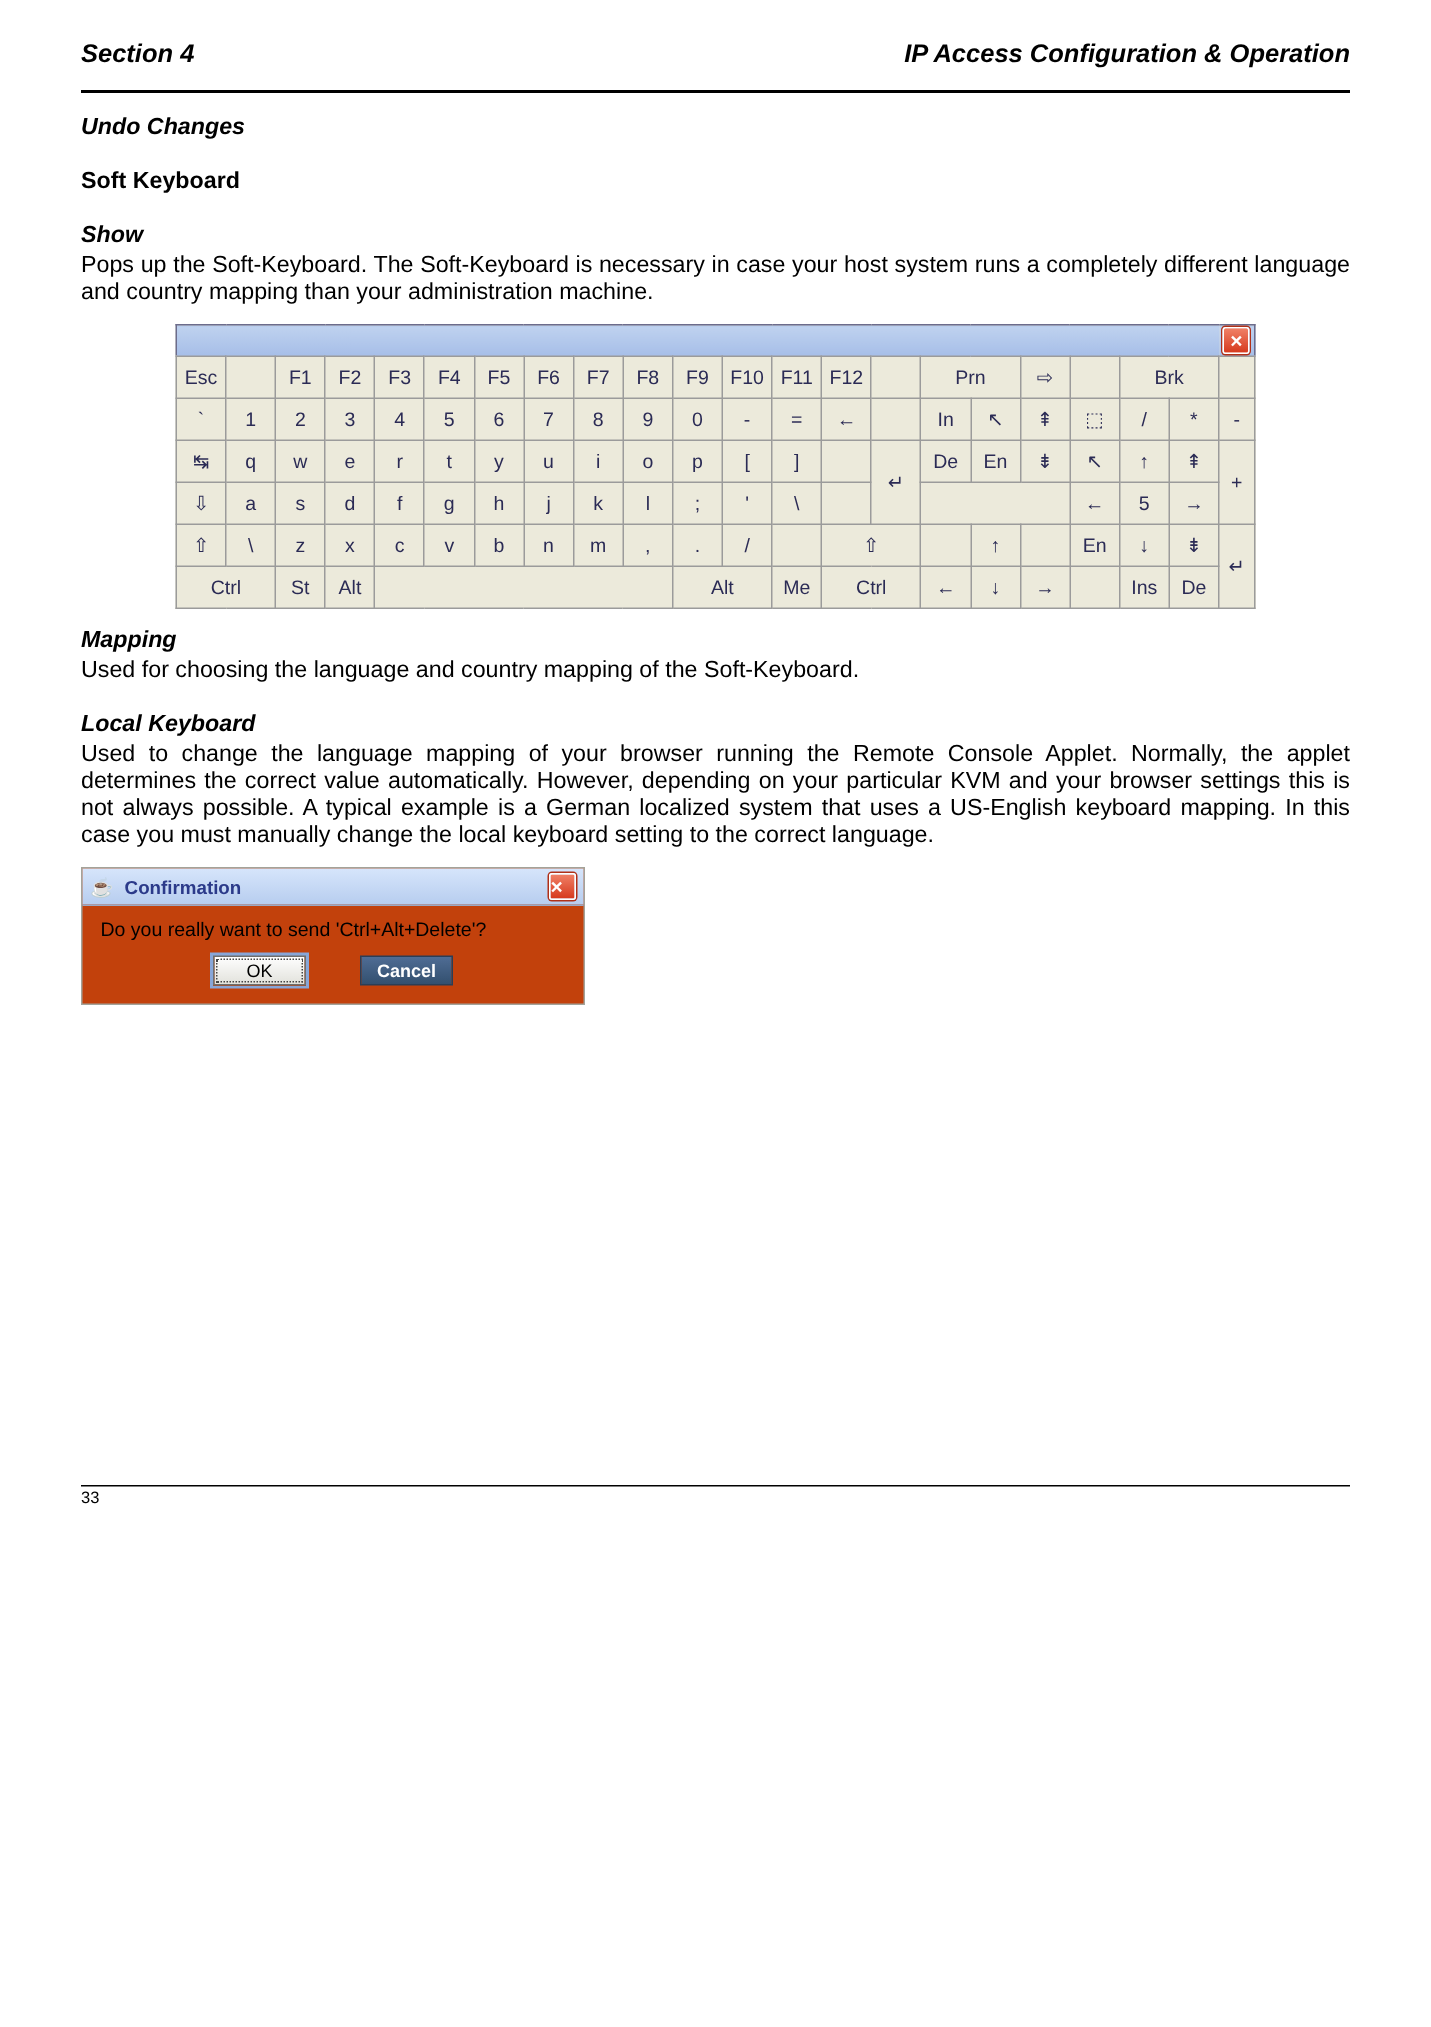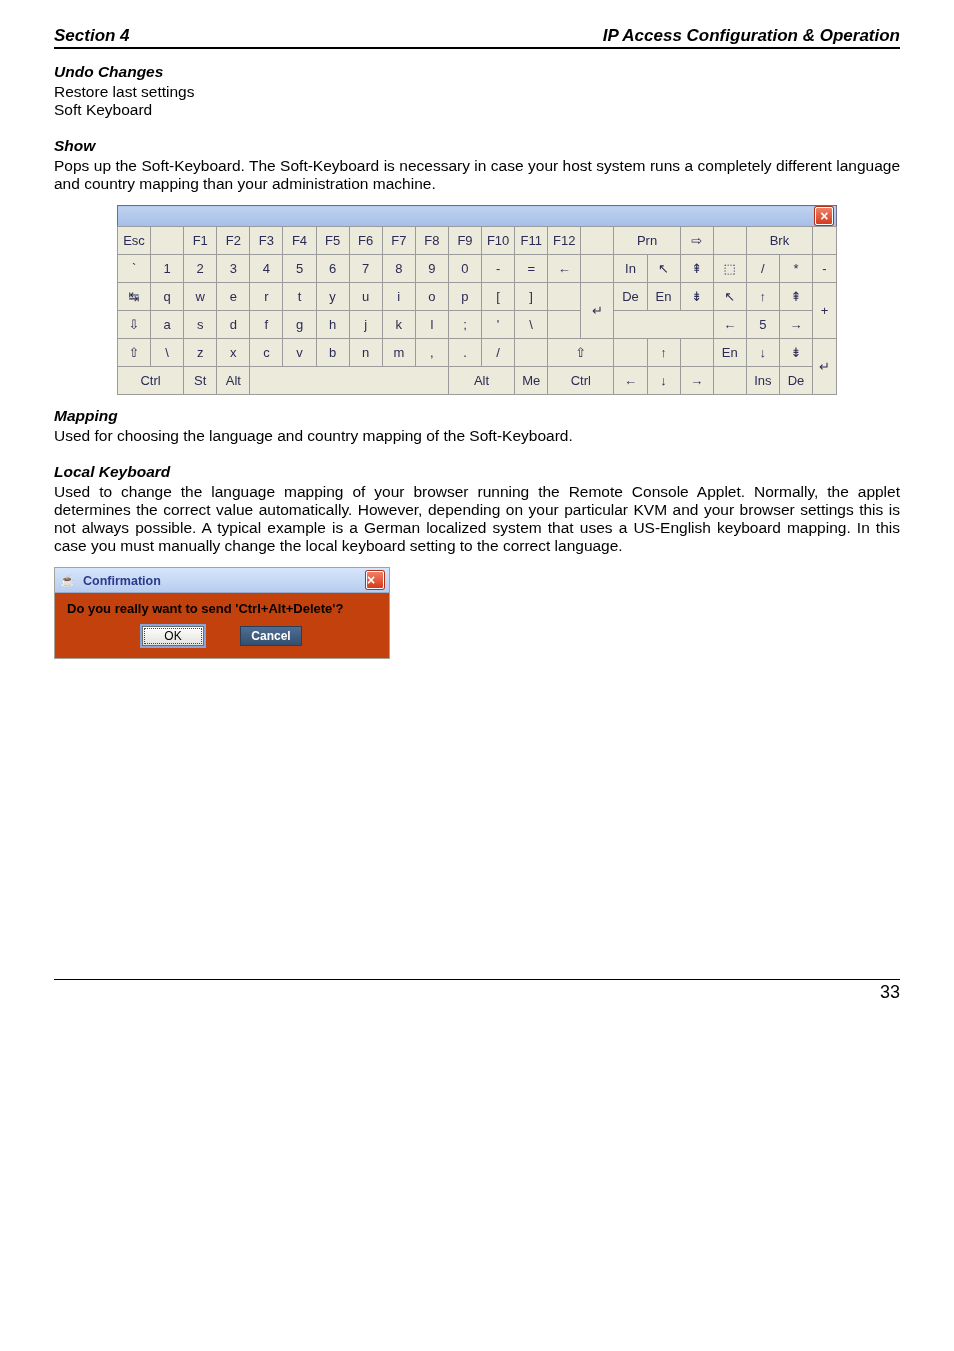--- a/index.html
+++ b/index.html
@@ -13,31 +13,32 @@
   }
   .page {
     padding: 26px 54px 10px 54px;
   }
   .header {
     display: flex;
     justify-content: space-between;
     font-weight: bold;
     font-style: italic;
     font-size: 17px;
-    padding-bottom: 1px;
+    padding-bottom: 14px;
     border-bottom: 2px solid #000;
   }
   .section-h {
     font-weight: bold;
     font-style: italic;
     margin-top: 18px;
   }
   .section-h.first { margin-top: 14px; }
   .section-b {
-    font-weight: normal;
+    font-weight: bold;
+    margin-top: 18px;
   }
   .para { margin-top: 2px; }
   .justify { text-align: justify; }
   .kbd-wrap {
     margin: 12px auto 12px auto;
     width: 720px;
   }
   table.softkbd {
     border-collapse: collapse;
     width: 100%;
@@ -107,21 +108,21 @@
   .dialog .titlebar .coffee {
     color: #b6803a;
     margin-right: 4px;
     font-weight: normal;
   }
   .dialog .body {
     padding: 8px 10px 12px 10px;
     text-align: center;
   }
   .dialog .msg {
-    font-weight: bold;
+    font-weight: normal;
     font-size: 13px;
     margin-bottom: 10px;
     text-align: left;
     padding-left: 2px;
   }
   .dialog .btns { display:flex; justify-content:center; gap:36px; }
   .winbtn {
     min-width: 62px;
     padding: 2px 10px;
     background: linear-gradient(#fefefe,#e2e2dc);
@@ -133,39 +134,38 @@
   .winbtn.cancel {
     background: linear-gradient(#4f6c94,#33506f);
     color:#fff;
     font-weight:bold;
     border-color:#2b3e56;
   }
 
   .footer {
     margin-top: 320px;
     border-top: 1.5px solid #000;
-    text-align: right;
-    font-size: 18px;
+    text-align: left;
+    font-size: 11px;
     padding-top: 2px;
   }
 
   .bold { font-weight: bold; }
 </style>
 </head>
 <body>
 
 <div class="page">
 
   <div class="header">
     <span>Section 4</span>
     <span>IP Access Configuration &amp; Operation</span>
   </div>
 
   <div class="section-h first">Undo Changes</div>
-  <div class="para">Restore last settings</div>
 
   <div class="section-b">Soft Keyboard</div>
 
   <div class="section-h">Show</div>
   <div class="para justify">Pops up the Soft-Keyboard. The Soft-Keyboard is necessary in case your host system runs a completely different language and country mapping than your administration machine.</div>
 
   <div class="kbd-wrap">
     <table class="softkbd">
       <tbody>
           <tr class="title-row">

